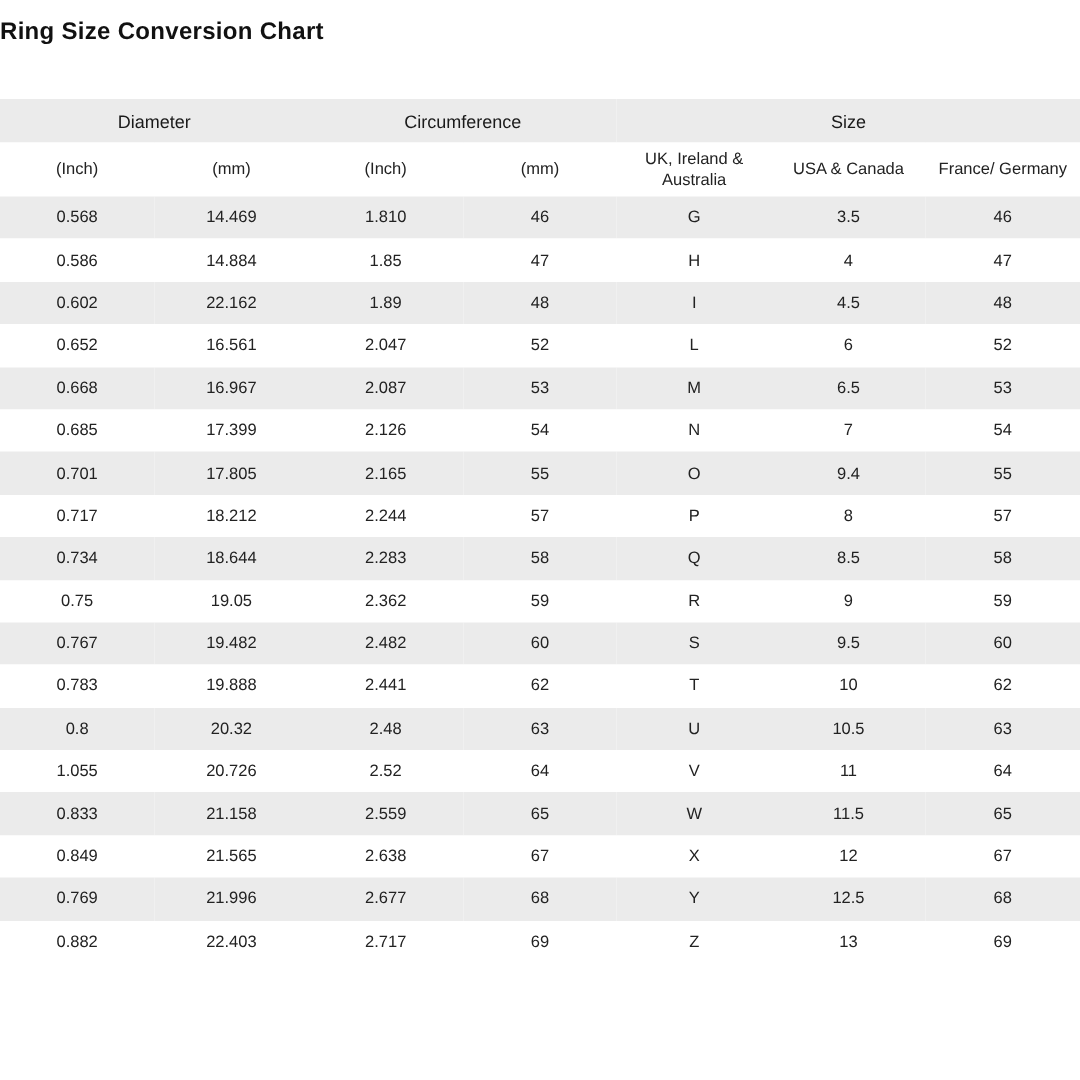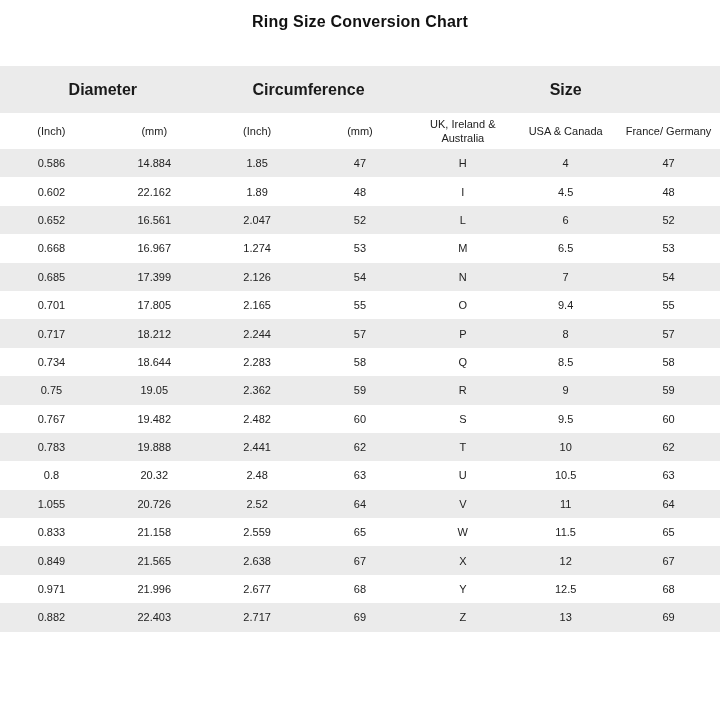--- a/index.html
+++ b/index.html
@@ -8,43 +8,43 @@
     width: 720px;
     height: 720px;
     background: #ffffff;
     overflow: hidden;
     font-family: "Liberation Sans", sans-serif;
     color: #222222;
   }
   .page-title {
     margin: 0;
     padding-top: 13px;
-    text-align: center;
+    text-align: left;
     font-size: 16px;
     font-weight: 700;
     color: #111111;
     letter-spacing: 0.2px;
   }
   table.ring-table {
     width: 720px;
     margin-top: 35px;
     border-collapse: collapse;
     table-layout: fixed;
   }
   table.ring-table th,
   table.ring-table td {
     padding: 0;
     text-align: center;
     vertical-align: middle;
   }
   tr.group-header-row th {
-    height: 47px;
+    height: 29px;
     background: var(--stripe, #ebebeb);
-    font-size: 16px;
-    font-weight: 700;
+    font-size: 12px;
+    font-weight: 400;
     color: #1a1a1a;
   }
   tr.col-header-row th {
     height: 36px;
     background: #ffffff;
     font-size: 11px;
     font-weight: 400;
     line-height: 1.3;
     color: #222222;
   }
@@ -78,20 +78,29 @@
       <th>(mm)</th>
       <th>(Inch)</th>
       <th>(mm)</th>
       <th>UK, Ireland &amp; Australia</th>
       <th>USA &amp; Canada</th>
       <th>France/ Germany</th>
     </tr>
   </thead>
   <tbody>
       <tr>
+        <td>0.568</td>
+        <td>14.469</td>
+        <td>1.810</td>
+        <td>46</td>
+        <td>G</td>
+        <td>3.5</td>
+        <td>46</td>
+      </tr>
+      <tr>
         <td>0.586</td>
         <td>14.884</td>
         <td>1.85</td>
         <td>47</td>
         <td>H</td>
         <td>4</td>
         <td>47</td>
       </tr>
       <tr>
         <td>0.602</td>
@@ -107,21 +116,21 @@
         <td>16.561</td>
         <td>2.047</td>
         <td>52</td>
         <td>L</td>
         <td>6</td>
         <td>52</td>
       </tr>
       <tr>
         <td>0.668</td>
         <td>16.967</td>
-        <td>1.274</td>
+        <td>2.087</td>
         <td>53</td>
         <td>M</td>
         <td>6.5</td>
         <td>53</td>
       </tr>
       <tr>
         <td>0.685</td>
         <td>17.399</td>
         <td>2.126</td>
         <td>54</td>
@@ -213,21 +222,21 @@
       <tr>
         <td>0.849</td>
         <td>21.565</td>
         <td>2.638</td>
         <td>67</td>
         <td>X</td>
         <td>12</td>
         <td>67</td>
       </tr>
       <tr>
-        <td>0.971</td>
+        <td>0.769</td>
         <td>21.996</td>
         <td>2.677</td>
         <td>68</td>
         <td>Y</td>
         <td>12.5</td>
         <td>68</td>
       </tr>
       <tr>
         <td>0.882</td>
         <td>22.403</td>

